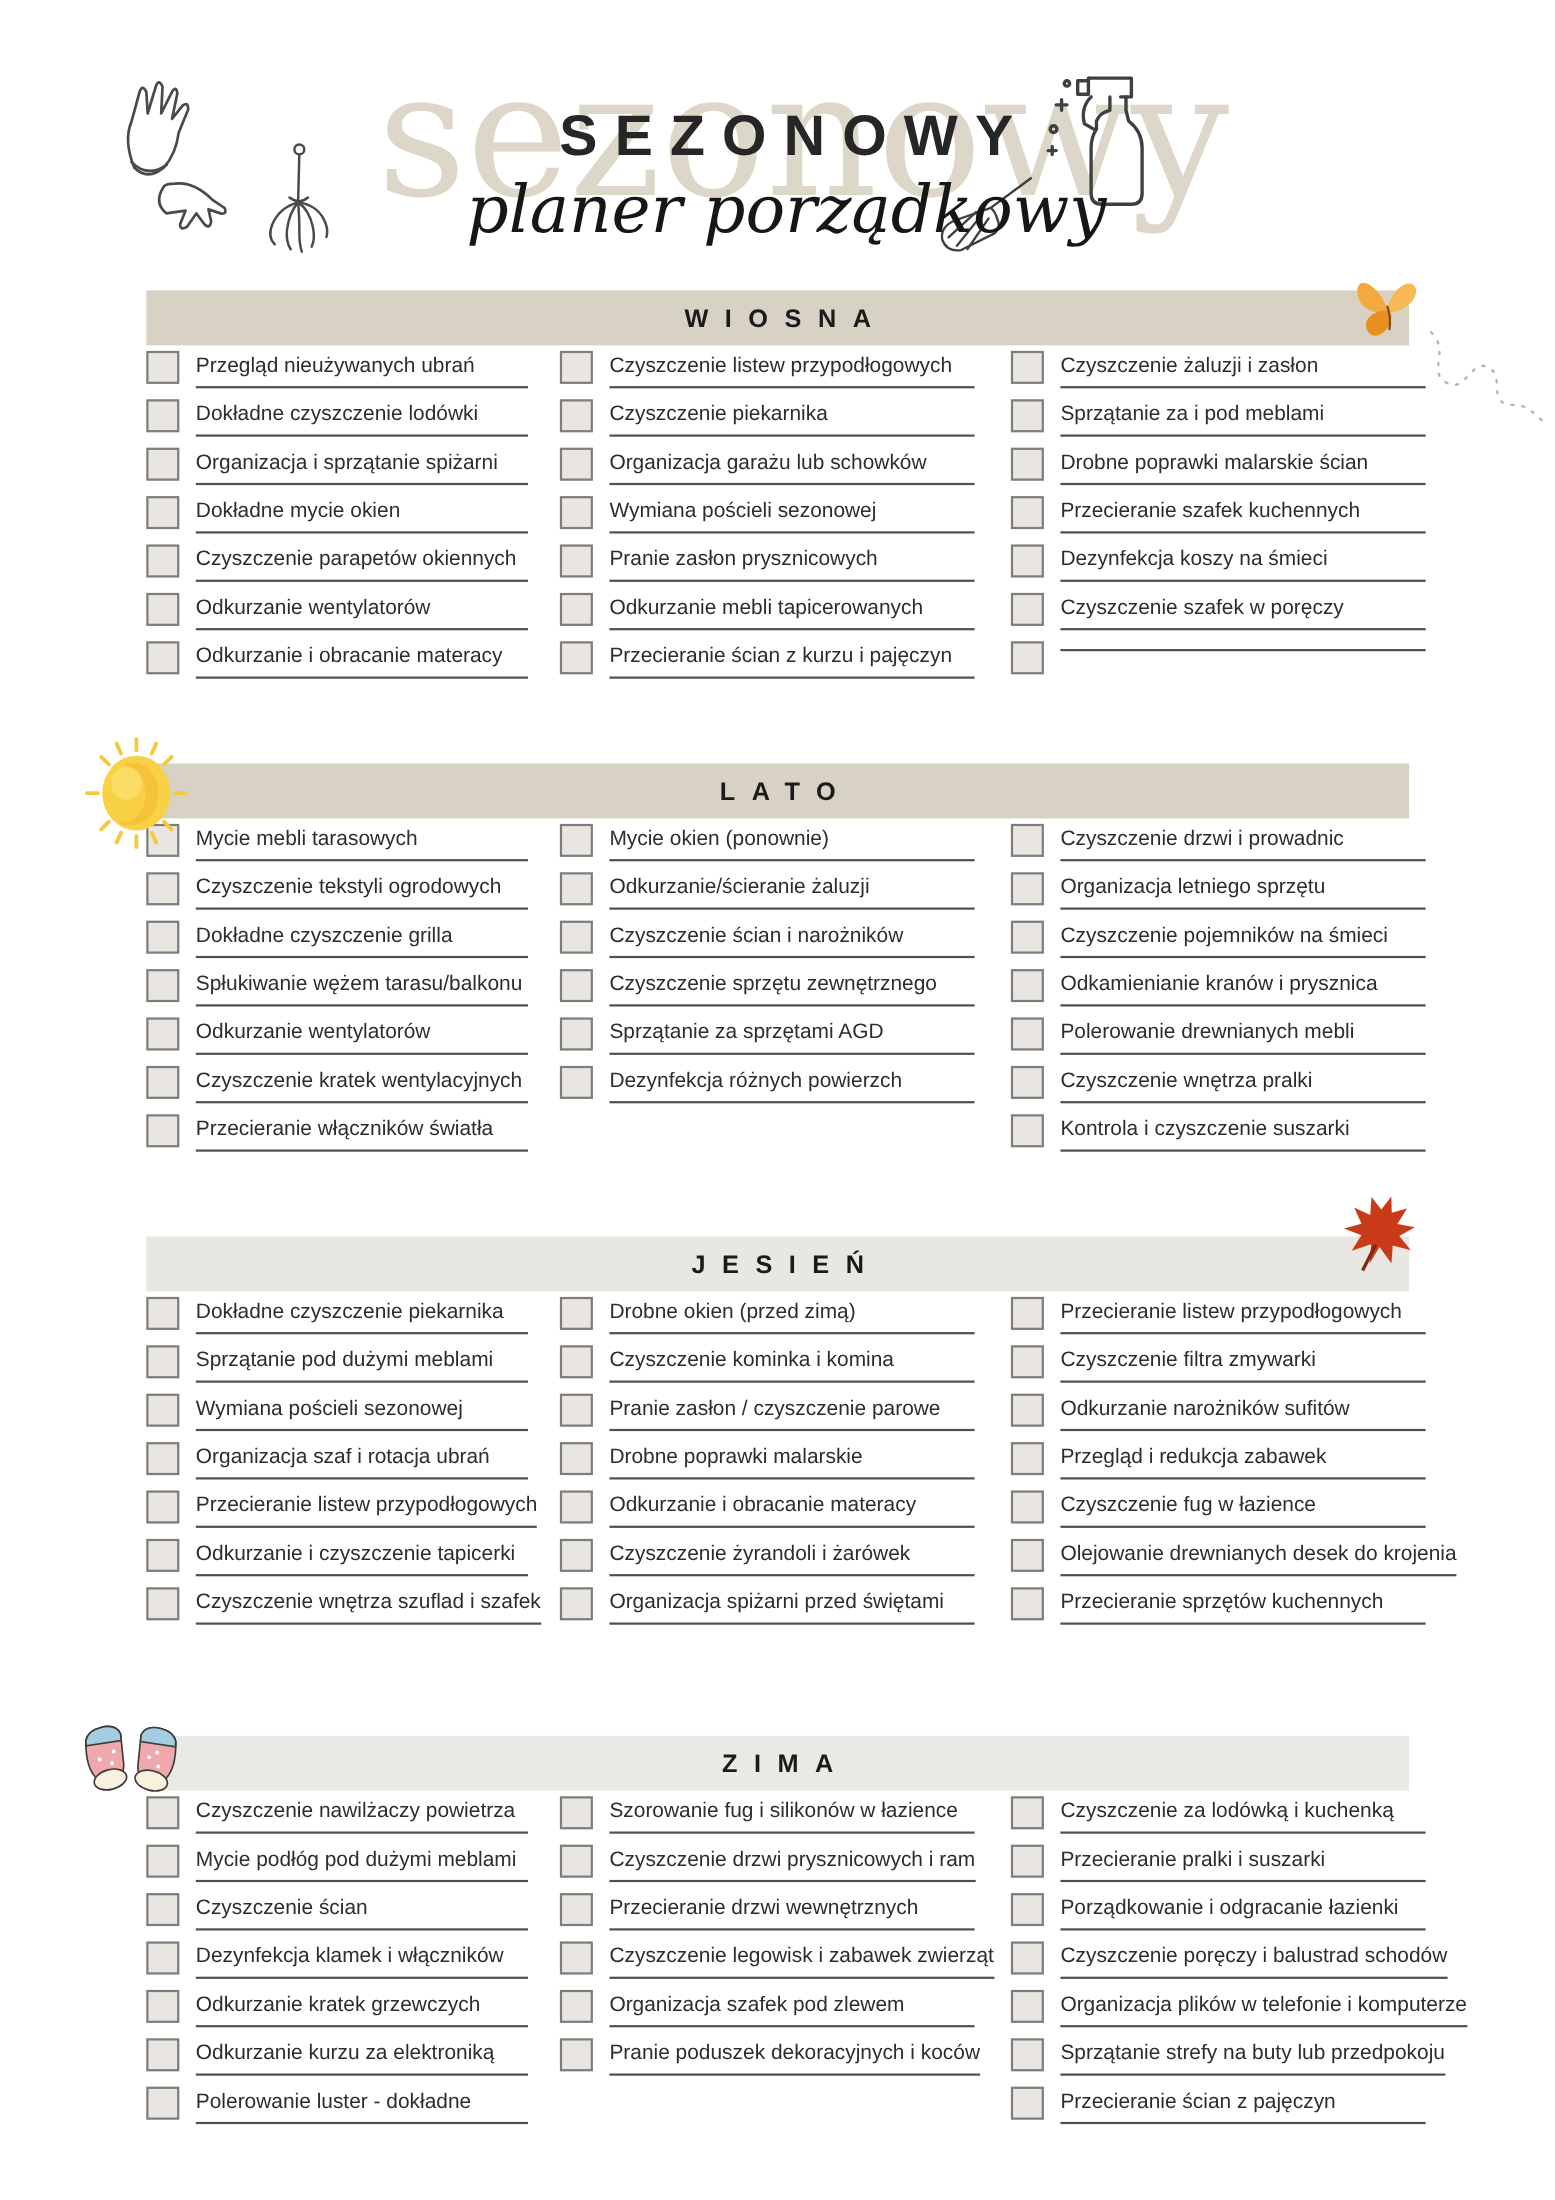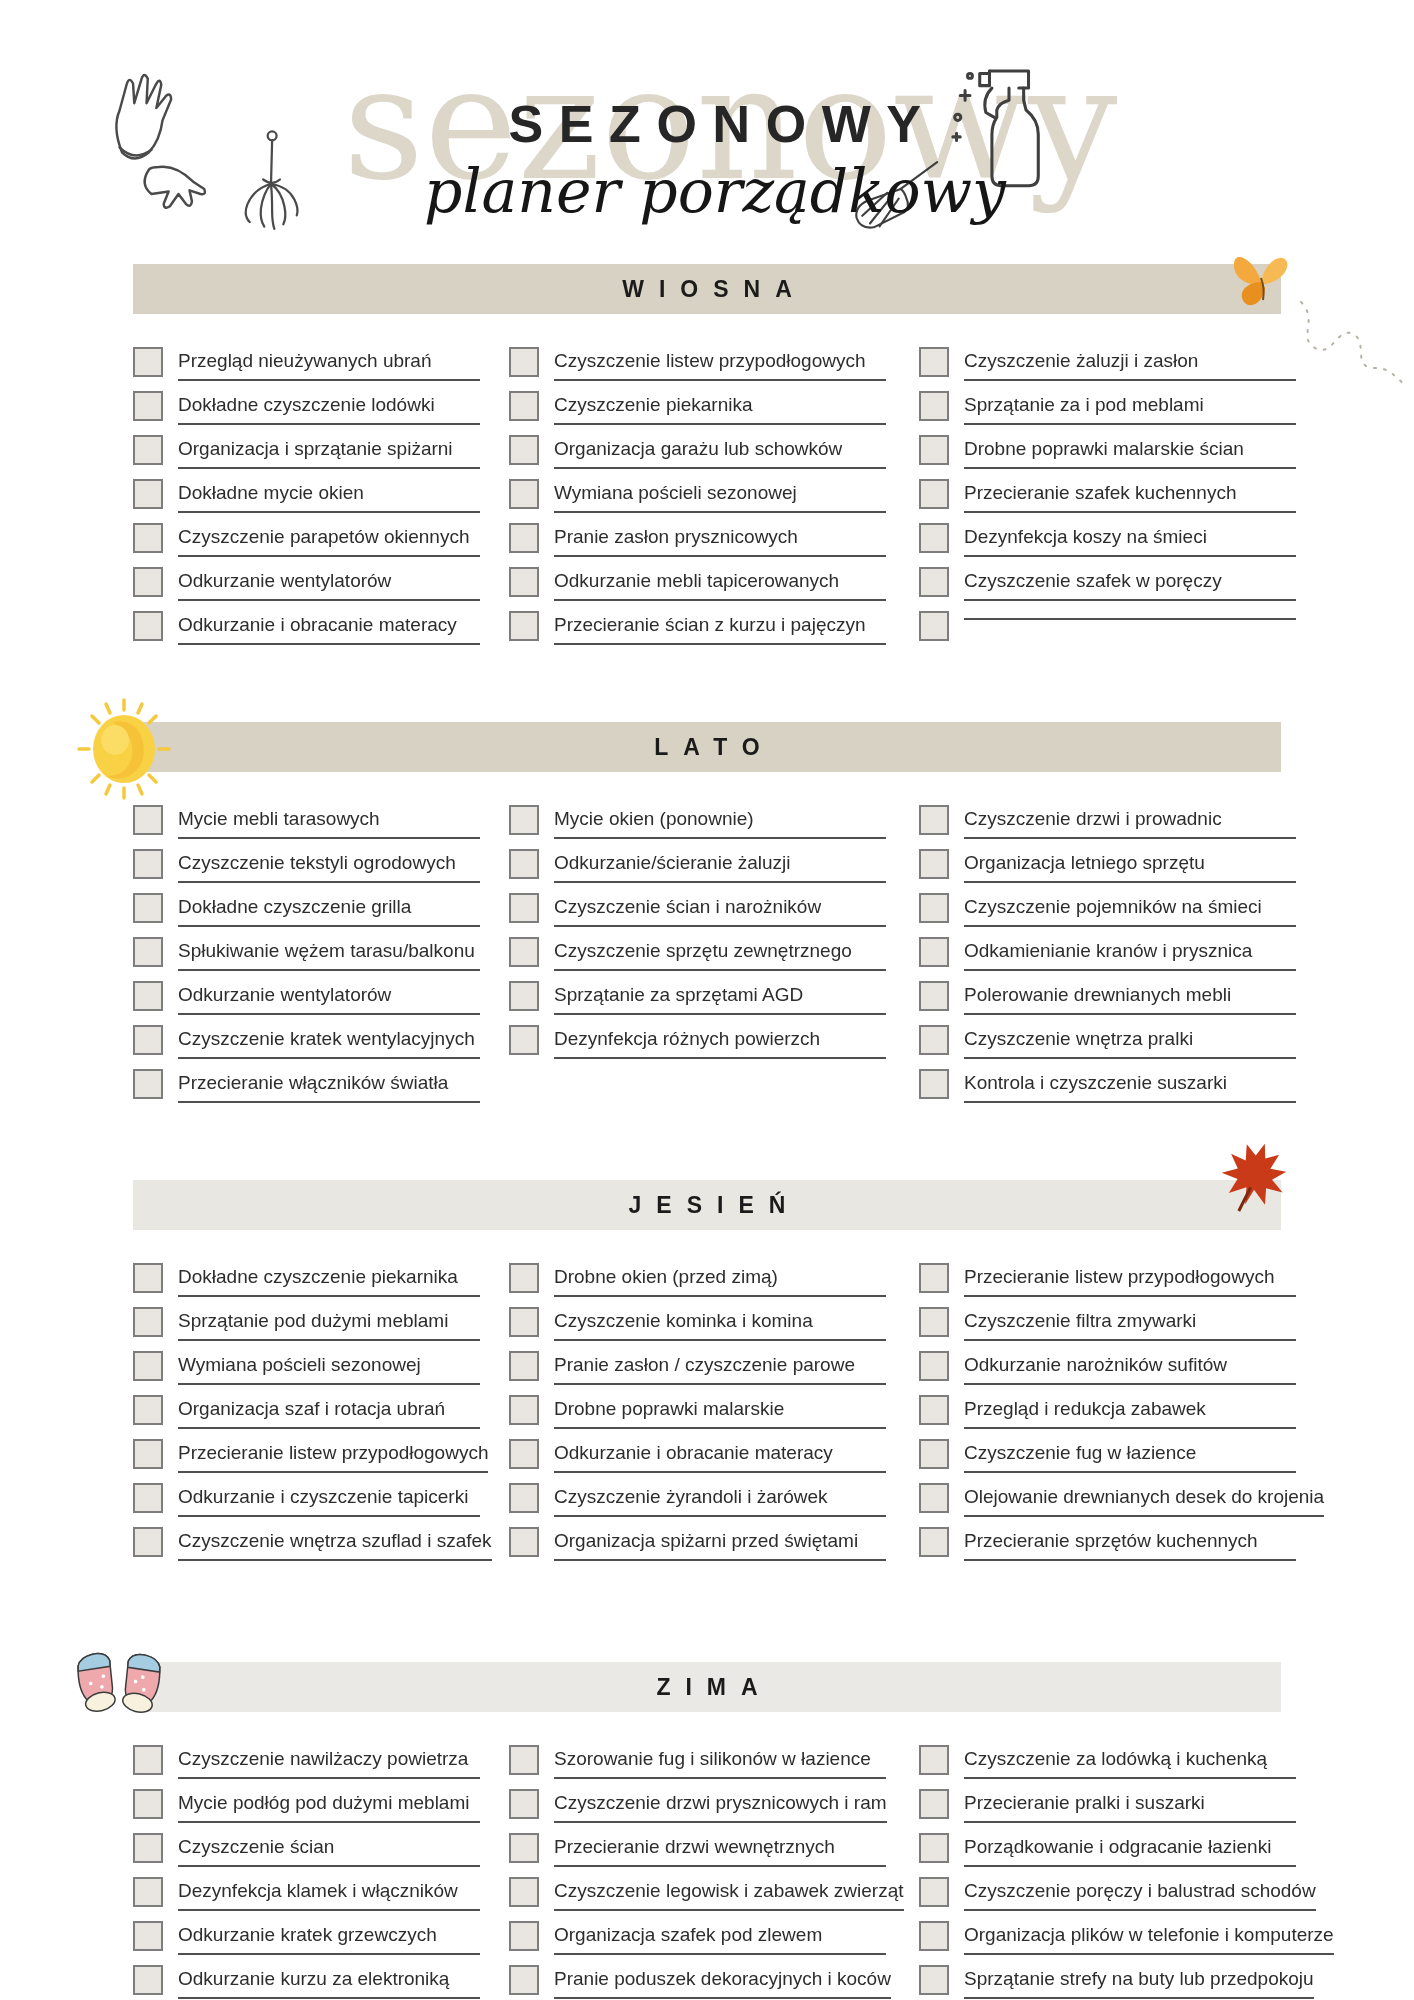--- a/index.html
+++ b/index.html
@@ -29,21 +29,21 @@
   .deco-spray{position:absolute;left:948px;top:56px;width:122px;height:152px;z-index:1;}
   .deco-broom{position:absolute;left:845px;top:158px;width:96px;height:82px;z-index:1;}
   
   .season{padding:16px 133px;margin-bottom:36px;}
   .season-bar{
     position:relative;height:50px;display:flex;align-items:center;justify-content:center;
   }
   .season-title{
     font-size:23px;font-weight:700;letter-spacing:15px;padding-left:15px;color:#1b1b1b;
   }
-  .season-grid{display:grid;grid-template-columns:376px 410px 1fr;margin-top:32px;}
+  .season-grid{display:grid;grid-template-columns:376px 410px 1fr;margin-top:4px;}
   .item{display:flex;height:44px;align-items:flex-start;}
   .checkbox{
     width:26px;height:26px;flex:0 0 auto;margin-top:1px;
     background:#e9e6e1;border:2px solid #7d7d7d;
   }
   .item-label{
     flex:0 0 auto;margin-left:15px;min-width:332px;white-space:nowrap;
     padding:2px 0 6px 0;border-bottom:2px solid #4f4f4f;
     font-size:19px;line-height:25px;color:#2d2d2d;
   }

